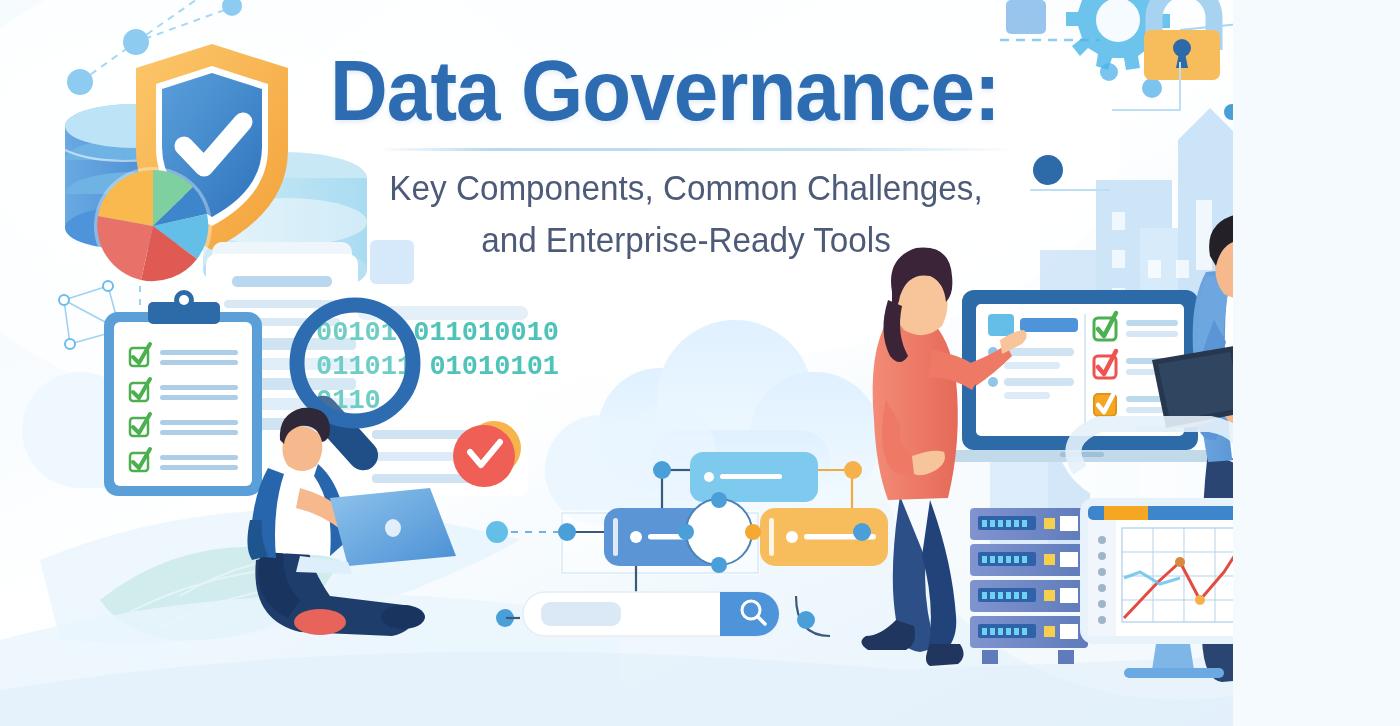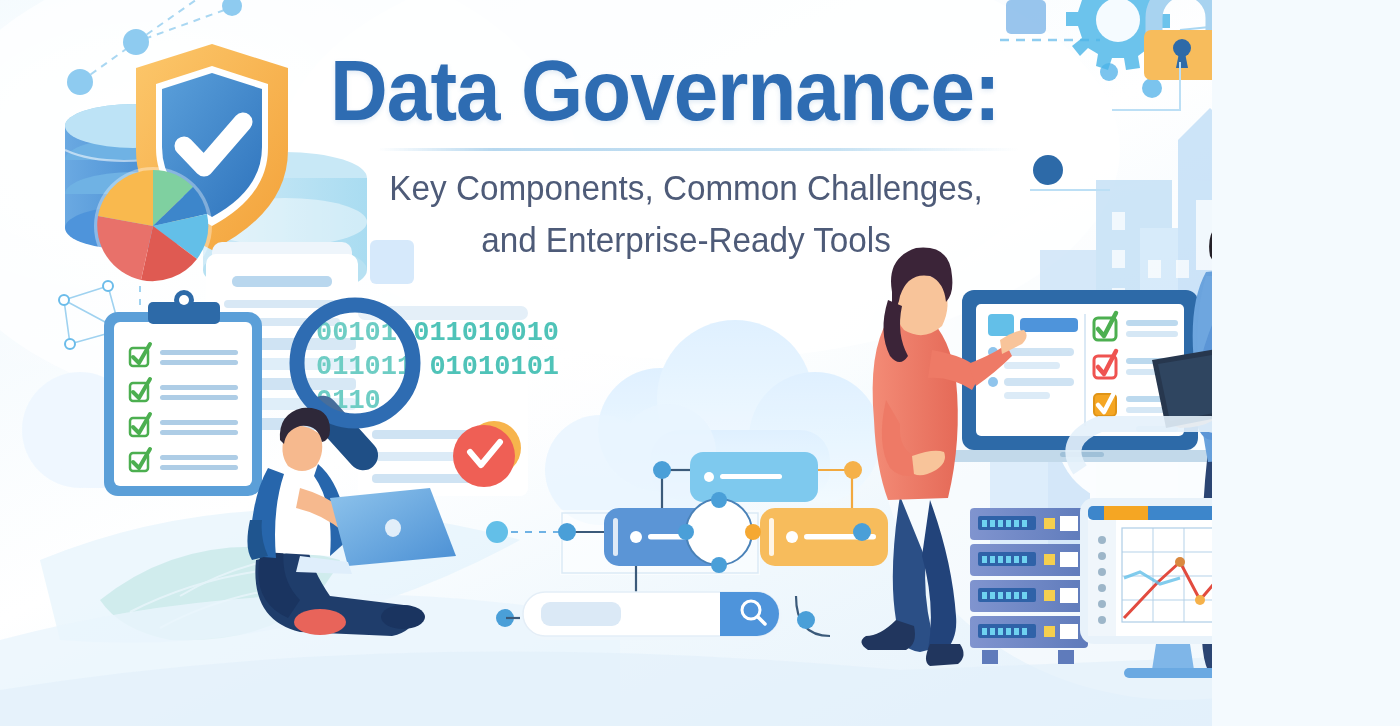--- a/index.html
+++ b/index.html
@@ -7,20 +7,21 @@
     width:1400px;height:726px;overflow:hidden;
     font-family:"Liberation Sans", sans-serif;
     background:#f4fafe;
   }
   #banner{
     position:relative;width:1212px;height:726px;overflow:hidden;
     background:
       radial-gradient(ellipse 700px 420px at 12% 18%, #ffffff 0%, rgba(255,255,255,0) 62%),
       radial-gradient(ellipse 620px 380px at 52% 38%, #ffffff 0%, rgba(255,255,255,0) 58%),
       linear-gradient(155deg,#eef8fd 0%,#f6fbfe 26%,#ffffff 48%,#f0f8fd 72%,#e4f1fb 100%);
+    padding-left: 21px;
   }
   .layer{position:absolute;top:0;left:0;width:1400px;height:726px;}
   
   #title-block{position:absolute;left:330px;top:48px;width:740px;}
   #main-title{
     font-size:86px;line-height:0.98;font-weight:bold;
     color:#2e6cb2;letter-spacing:-1px;
     font-family:"Liberation Sans", sans-serif;
     transform:scaleX(0.93);transform-origin:left center;
     text-shadow:0 2px 5px rgba(46,108,178,.14);

